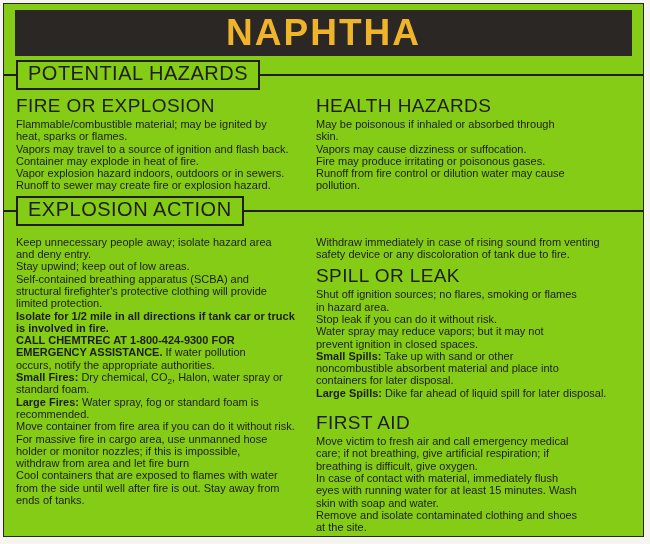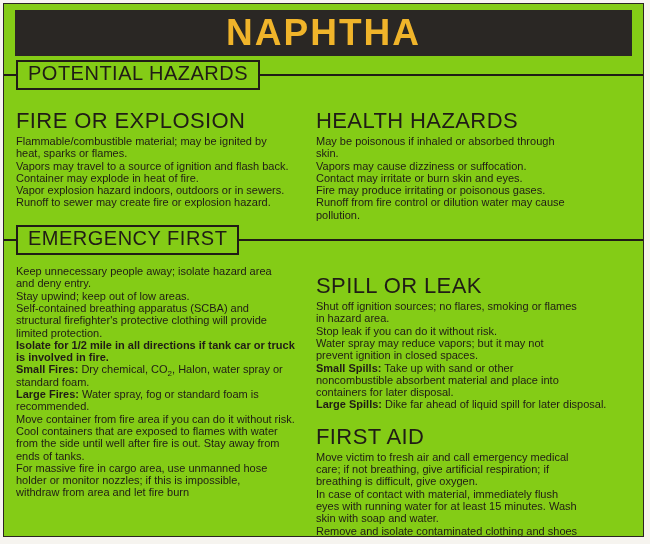--- a/index.html
+++ b/index.html
@@ -51,24 +51,24 @@
     padding: 0px 10px 3px 10px;
     font-size: 20px;
     letter-spacing: 0.5px;
     white-space: nowrap;
   }
   
   .columns { display: flex; flex: none; }
   .col.left  { width: 302px; flex: none; padding-left: 12px; }
   .col.right { flex: 1; padding-left: 10px; padding-right: 20px; }
   .sec-heading {
-    font-size: 22px;
+    font-size: 19px;
     font-weight: 400;
     letter-spacing: 0.4px;
-    margin: 18px 0 1px 0;
+    margin: 5px 0 1px 0;
   }
   .sec-heading.gap-top { margin-top: 13px; }
   .para {
     margin: 0;
     font-size: 11px;
     line-height: 12.3px;
     white-space: pre-line;
   }
   .para .bold { font-weight: 700; }
   .para sub { font-size: 8px; line-height: 0; }
@@ -100,60 +100,66 @@
           <p class="para"><span>Vapor explosion hazard indoors, outdoors or in sewers.</span></p>
           <p class="para"><span>Runoff to sewer may create fire or explosion hazard.</span></p>
         </div>
     </div>
     <div class="col right">
       <div class="sec-heading">HEALTH HAZARDS</div>
       <div>
           <p class="para"><span>May be poisonous if inhaled or absorbed through
 skin.</span></p>
           <p class="para"><span>Vapors may cause dizziness or suffocation.</span></p>
-          <p class="para"><span>Contact may irritate or burn skin and eyes.</span></p>
           <p class="para"><span>Fire may produce irritating or poisonous gases.</span></p>
           <p class="para"><span>Runoff from fire control or dilution water may cause
 pollution.</span></p>
         </div>
     </div>
   </div>
 
   <div class="rule-head">
     <span class="tick left"></span>
-    <span class="boxed">EMERGENCY FIRST</span>
+    <span class="boxed">EXPLOSION ACTION</span>
     <span class="tick right"></span>
   </div>
 
   <div class="columns">
     <div class="col left">
       <div class="intro-gap">
           <p class="para"><span>Keep unnecessary people away; isolate hazard area
 and deny entry.</span></p>
           <p class="para"><span>Stay upwind; keep out of low areas.</span></p>
           <p class="para"><span>Self-contained breathing apparatus (SCBA) and
 structural firefighter's protective clothing will provide
 limited protection.</span></p>
           <p class="para"><span class="bold">Isolate for 1/2 mile in all directions if tank car or truck is involved in fire.</span></p>
+          <p class="para"><span class="bold">CALL CHEMTREC AT 1-800-424-9300 FOR
+EMERGENCY ASSISTANCE.</span><span> If water pollution
+occurs, notify the appropriate authorities.</span></p>
         </div>
       <div>
           <p class="para"><span class="bold">Small Fires:</span><span> Dry chemical, CO</span><sub>2</sub><span>, Halon, water spray or
 standard foam.</span></p>
           <p class="para"><span class="bold">Large Fires:</span><span> Water spray, fog or standard foam is
 recommended.</span></p>
           <p class="para"><span>Move container from fire area if you can do it without risk.</span></p>
+          <p class="para"><span>For massive fire in cargo area, use unmanned hose
+holder or monitor nozzles; if this is impossible,
+withdraw from area and let fire burn</span></p>
           <p class="para"><span>Cool containers that are exposed to flames with water
 from the side until well after fire is out. Stay away from
 ends of tanks.</span></p>
-          <p class="para"><span>For massive fire in cargo area, use unmanned hose
-holder or monitor nozzles; if this is impossible,
-withdraw from area and let fire burn</span></p>
         </div>
     </div>
     <div class="col right">
+      <div class="intro-gap">
+          <p class="para"><span>Withdraw immediately in case of rising sound from venting
+safety device or any discoloration of tank due to fire.</span></p>
+        </div>
       <div class="sec-heading">SPILL OR LEAK</div>
       <div>
           <p class="para"><span>Shut off ignition sources; no flares, smoking or flames
 in hazard area.</span></p>
           <p class="para"><span>Stop leak if you can do it without risk.</span></p>
           <p class="para"><span>Water spray may reduce vapors; but it may not
 prevent ignition in closed spaces.</span></p>
           <p class="para"><span class="bold">Small Spills:</span><span> Take up with sand or other
 noncombustible absorbent material and place into
 containers for later disposal.</span></p>

